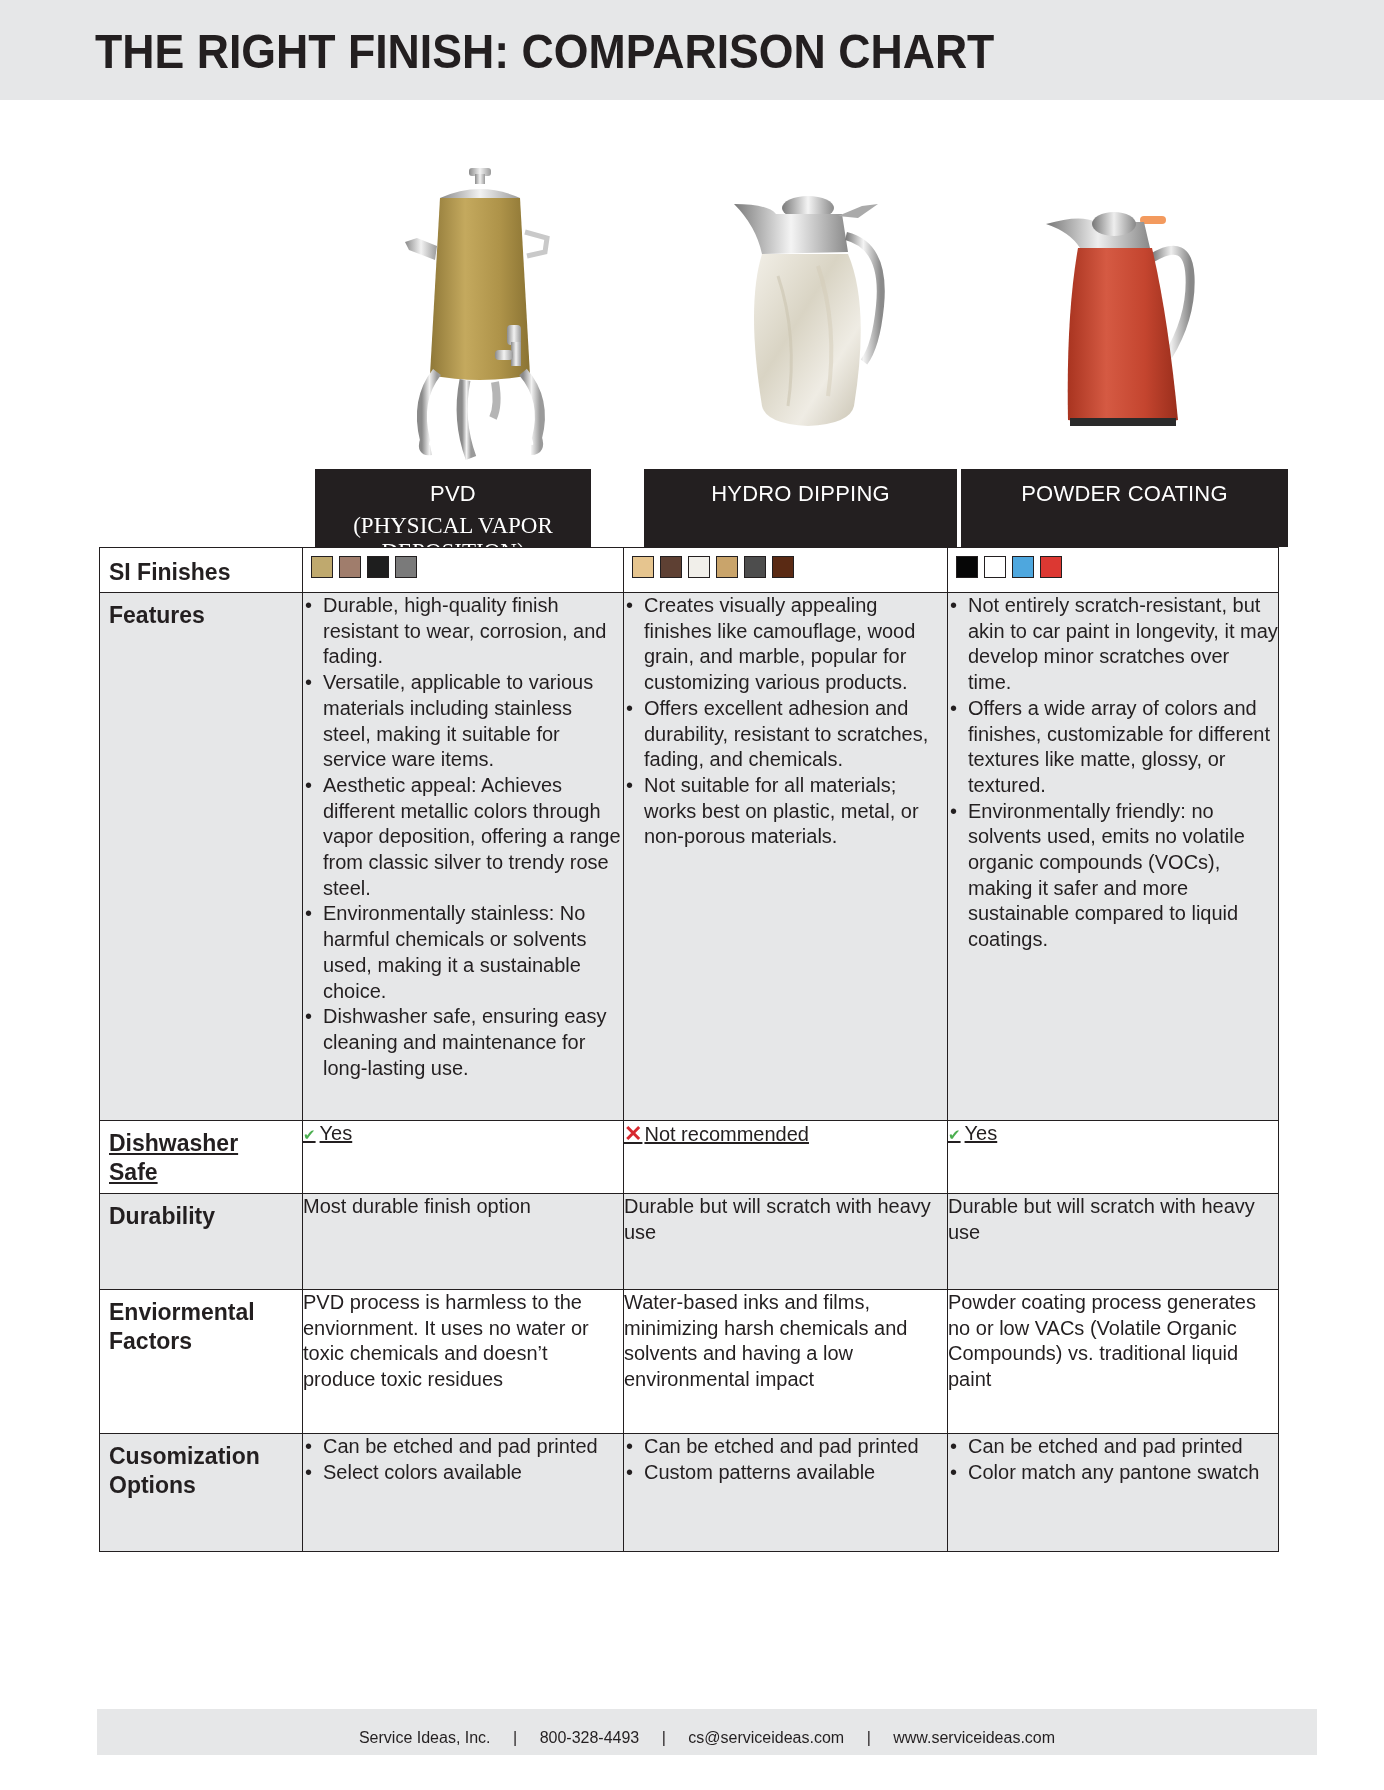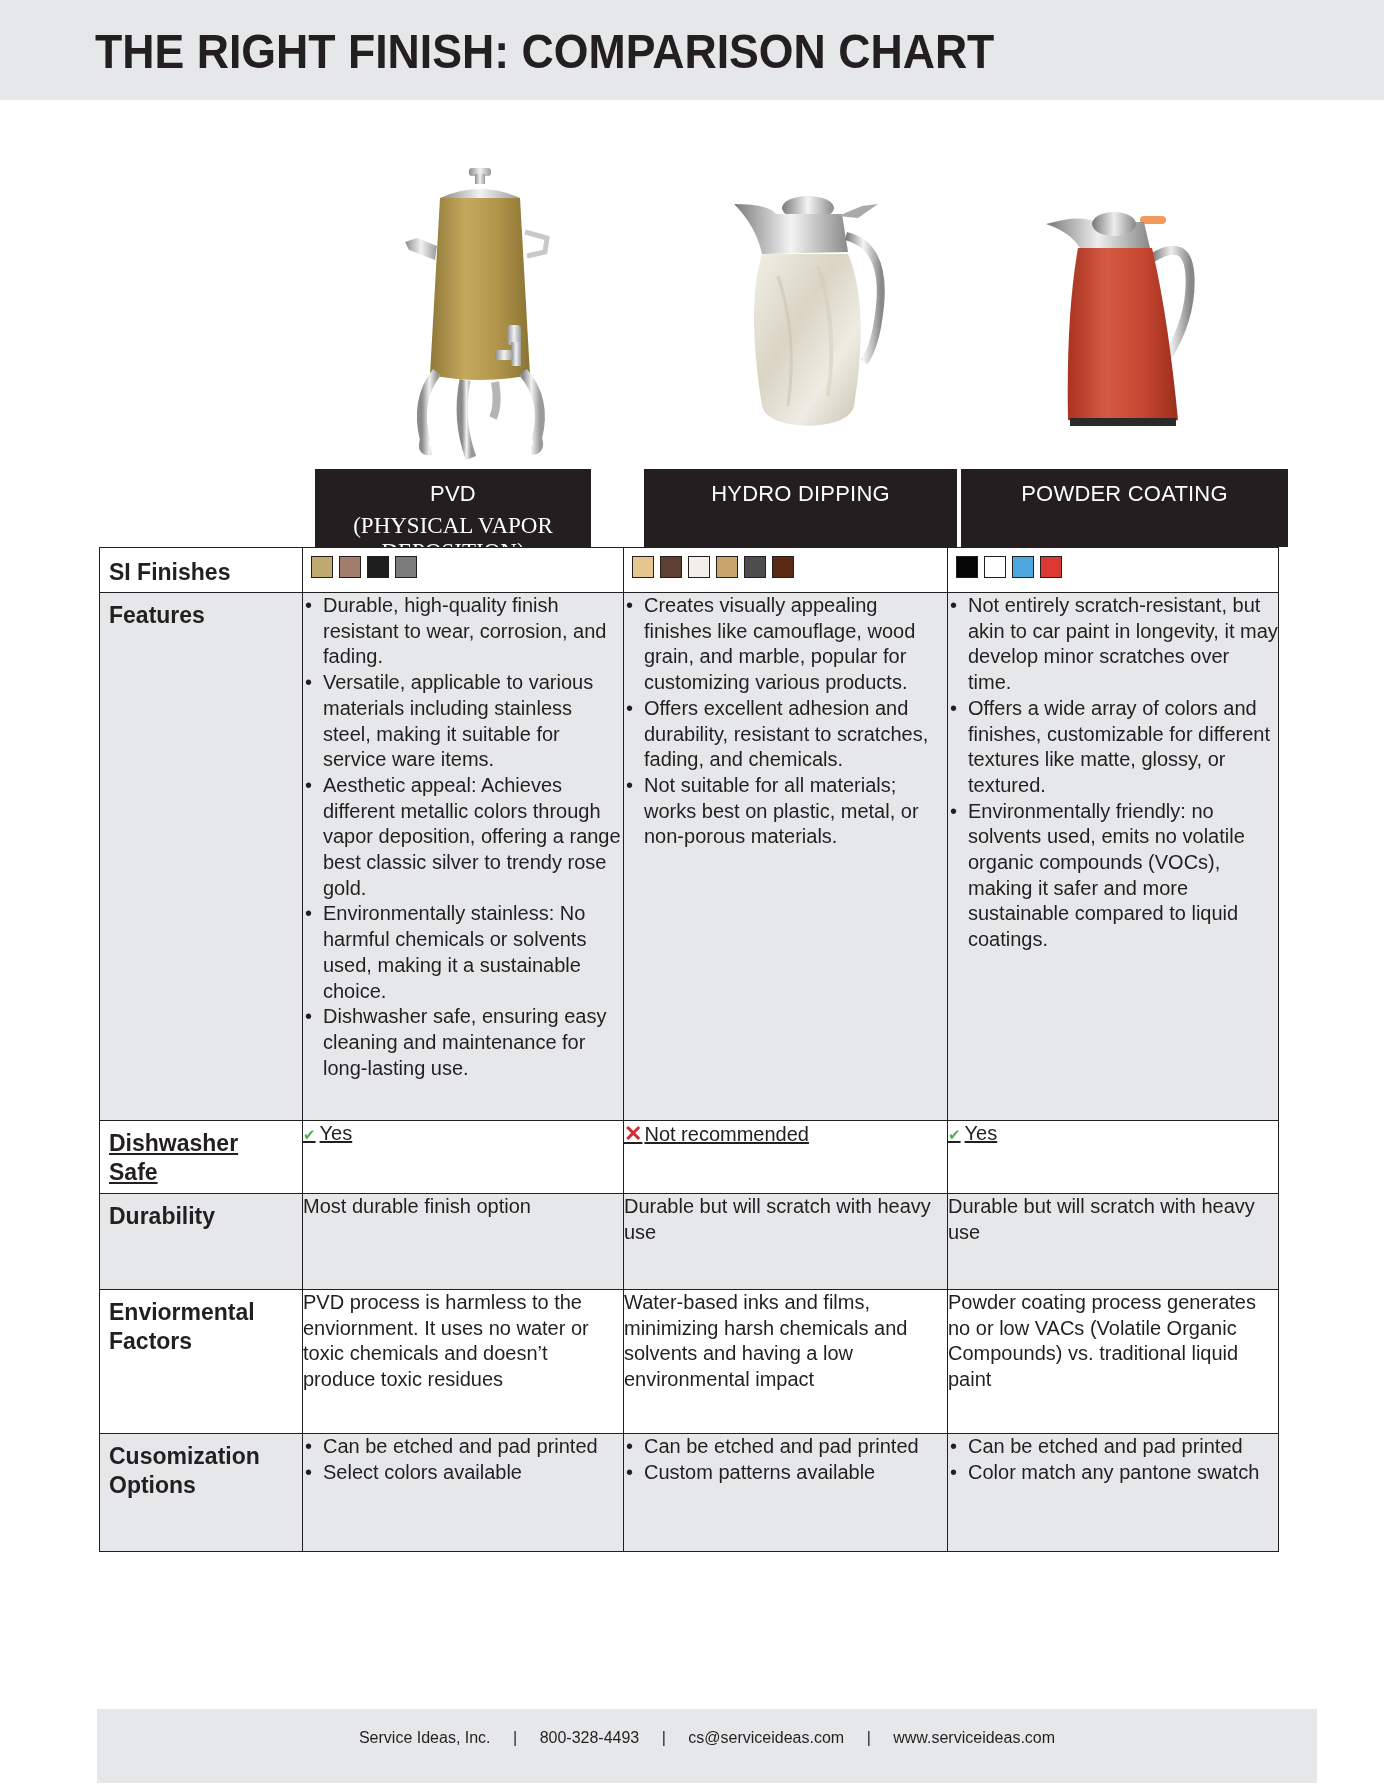--- a/index.html
+++ b/index.html
@@ -20,21 +20,21 @@
   table.cmp tr.gray td { background:#e6e7e8;margin-top:32px; }
   td.val { padding:9px 9px 0 9px; }
   ul.bul { list-style:none; margin:0; padding:0; }
   ul.bul li { position:relative; padding-left:20px; }
   ul.bul li::before { content:"\2022"; position:absolute; left:2px; top:0; }
   .swatches { display:flex; gap:6px; padding:8px 0 0 8px; }
   .sw { width:22px; height:22px; border:1.5px solid #231f20; box-sizing:border-box; }
   .ok { color:#4caf50; font-size:15px; margin-right:4px; }
   .no { color:#d7282f; font-size:22px; font-weight:bold; margin-right:2px; }
 
-  .footer { position:absolute; left:97px; top:1709px; width:1220px; height:74px; background:#e6e7e8; text-align:center; line-height:58px; font-size:16px; color:#231f20; }
+  .footer { position:absolute; left:97px; top:1709px; width:1220px; height:46px; background:#e6e7e8; text-align:center; line-height:58px; font-size:16px; color:#231f20; }
   .footer .sep { margin:0 18px; }
 </style>
 </head>
 <body>
 
 <div class="topbar">
   <div class="page-title">THE RIGHT FINISH: COMPARISON CHART</div>
 </div>
 
 <svg class="product" style="left:395px;top:160px;" width="170" height="300" viewBox="0 0 170 300">
@@ -160,21 +160,21 @@
           </div>
         </td>
   </tr>
 
   <tr class="gray" style="height:528px;">
     <td class="label">Features</td>
     <td class="val">
       <ul class="bul">
         <li>Durable, high-quality finish resistant to wear, corrosion, and fading.</li>
         <li>Versatile, applicable to various materials including stainless steel, making it suitable for service ware items.</li>
-        <li>Aesthetic appeal: Achieves different metallic colors through vapor deposition, offering a range best classic silver to trendy rose gold.</li>
+        <li>Aesthetic appeal: Achieves different metallic colors through vapor deposition, offering a range from classic silver to trendy rose steel.</li>
         <li>Environmentally stainless: No harmful chemicals or solvents used, making it a sustainable choice.</li>
         <li>Dishwasher safe, ensuring easy cleaning and maintenance for long-lasting use.</li>
       </ul>
     </td>
     <td class="val">
       <ul class="bul">
         <li>Creates visually appealing finishes like camouflage, wood grain, and marble, popular for customizing various products.</li>
         <li>Offers excellent adhesion and durability, resistant to scratches, fading, and chemicals.</li>
         <li>Not suitable for all materials; works best on plastic, metal, or non-porous materials.</li>
       </ul>

